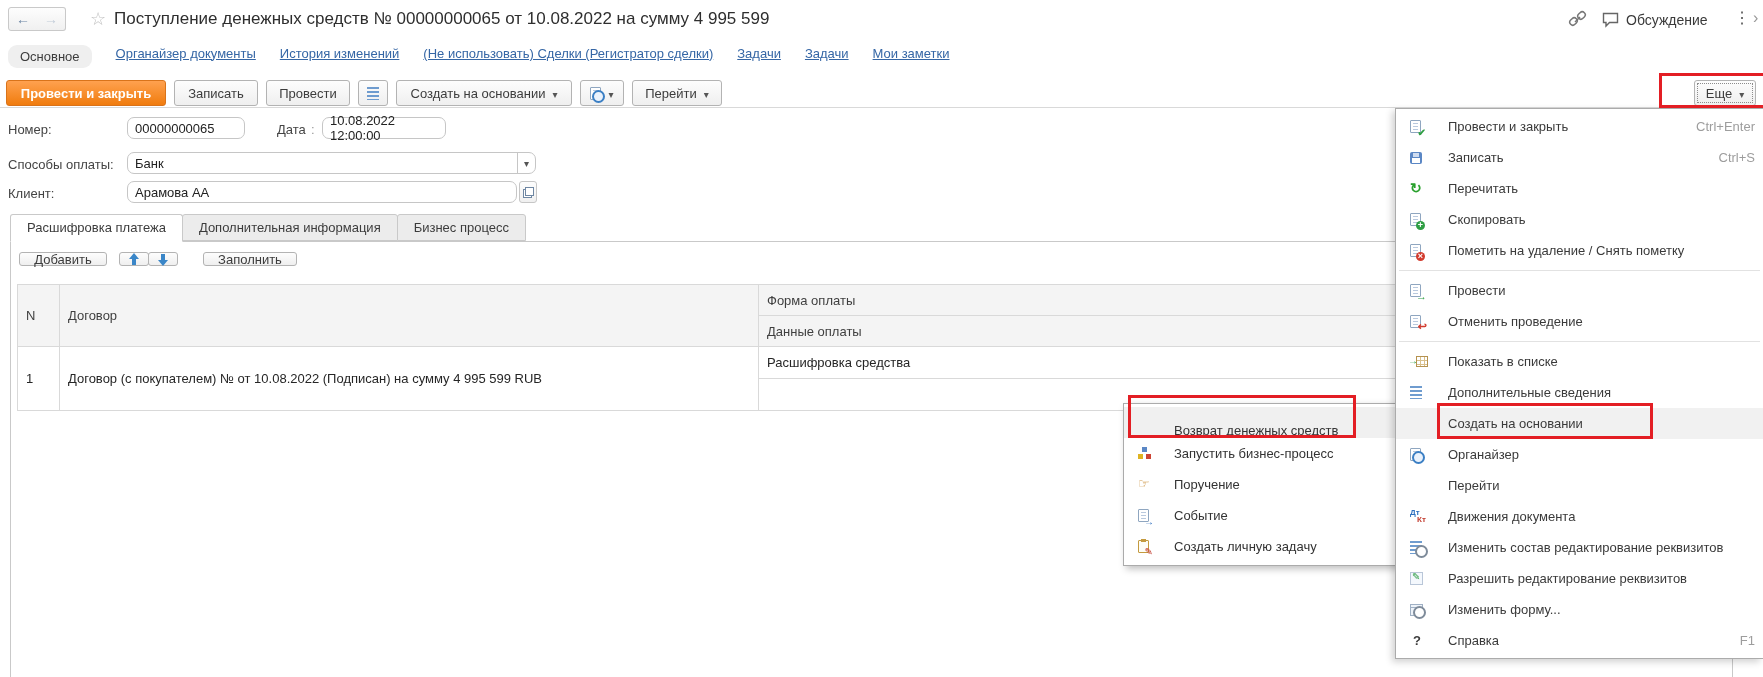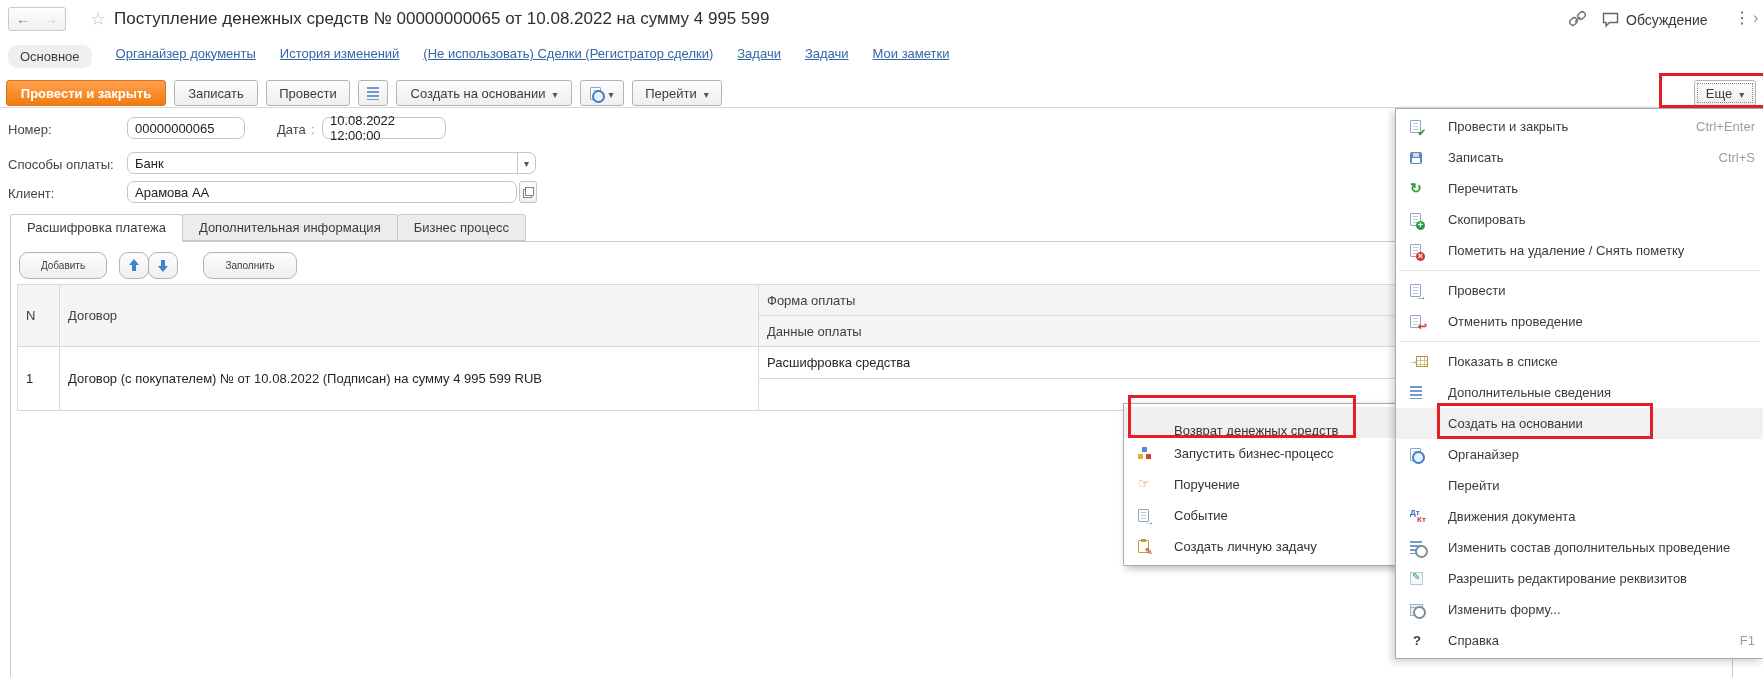--- a/index.html
+++ b/index.html
@@ -34,21 +34,21 @@
   
   .lb { position:absolute; font-size:13px; color:#444; white-space:nowrap; }
   .inp { position:absolute; height:22px; border:1px solid #c6c6c6; border-radius:7px; background:#fff; display:flex; align-items:center; padding:0 7px; font-size:13px; color:#222; }
   .combo-arrow { position:absolute; right:0; top:0; bottom:0; width:18px; border-left:1px solid #c6c6c6; display:flex; align-items:center; justify-content:center; color:#555; font-size:10px; cursor:pointer; }
   .sq-btn { position:absolute; width:18px; height:22px; border:1px solid #c6c6c6; border-radius:3px; background:linear-gradient(#fdfdfd,#f0f0f0); display:flex; align-items:center; justify-content:center; cursor:pointer; }
   
   .dtabs { position:absolute; left:10px; top:214px; display:flex; align-items:flex-end; z-index:5; }
   .dtab { height:27px; line-height:26px; padding:0 16px; border:1px solid #c9c9c9; background:#ececec; color:#3c3c3c; margin-right:-1px; white-space:nowrap; cursor:pointer; border-radius:3px 3px 0 0; }
   .dtab.active { height:28px; background:#fff; border-bottom:1px solid #fff; margin-bottom:-1px; position:relative; z-index:6;padding-left:16px; }
   .panel { position:absolute; left:10px; top:241px; width:1723px; height:436px; border:1px solid #c9c9c9; border-bottom:none; background:#fff; }
-  .gbtn { position:absolute; top:10px; height:27px; border:1px solid #b3b3b3; border-radius:9px; background:linear-gradient(#fdfdfd,#efefef); color:#3c3c3c; display:flex; align-items:center; justify-content:center; font-size:10px; cursor:pointer; }
+  .gbtn { position:absolute; top:10px; height:14px; border:1px solid #b3b3b3; border-radius:3px; background:linear-gradient(#fdfdfd,#efefef); color:#3c3c3c; display:flex; align-items:center; justify-content:center; font-size:13px; cursor:pointer; }
   
   .grid { position:absolute; left:6px; top:42px; border-collapse:collapse; table-layout:fixed; width:1710px; }
   .grid th, .grid td { border:1px solid #d9d9d9; font-weight:normal; text-align:left; padding:0 8px; font-size:13px; overflow:hidden; white-space:nowrap; }
   .grid th { background:#f4f4f4; color:#3f3f3f; height:31px; }
   .grid td { color:#262626; height:32px; background:#fff; }
   .cell-c { text-align:center; }
   
   .menu { position:absolute; background:#fff; border:1px solid #ababab; }
   .create-menu { left:1123px; top:403px; width:276px; height:163px; padding:3px 0; box-shadow:3px 3px 7px rgba(0,0,0,.25); z-index:40; }
   .cm-item { height:31px; display:flex; align-items:center; padding-left:14px; cursor:pointer; }
@@ -355,21 +355,21 @@
     <div class="mm-item">
       <span class="mm-ico">
           <span class="ico ico-dtkt"></span>
         </span>
       <span class="mm-label">Движения документа</span>
     </div>
     <div class="mm-item">
       <span class="mm-ico">
           <span class="ico ico-attrs"></span>
         </span>
-      <span class="mm-label">Изменить состав дополнительных проведение</span>
+      <span class="mm-label">Изменить состав редактирование реквизитов</span>
     </div>
     <div class="mm-item">
       <span class="mm-ico">
           <span class="ico ico-editbox"></span>
         </span>
       <span class="mm-label">Разрешить редактирование реквизитов</span>
     </div>
     <div class="mm-item">
       <span class="mm-ico">
           <span class="ico ico-form"></span>

